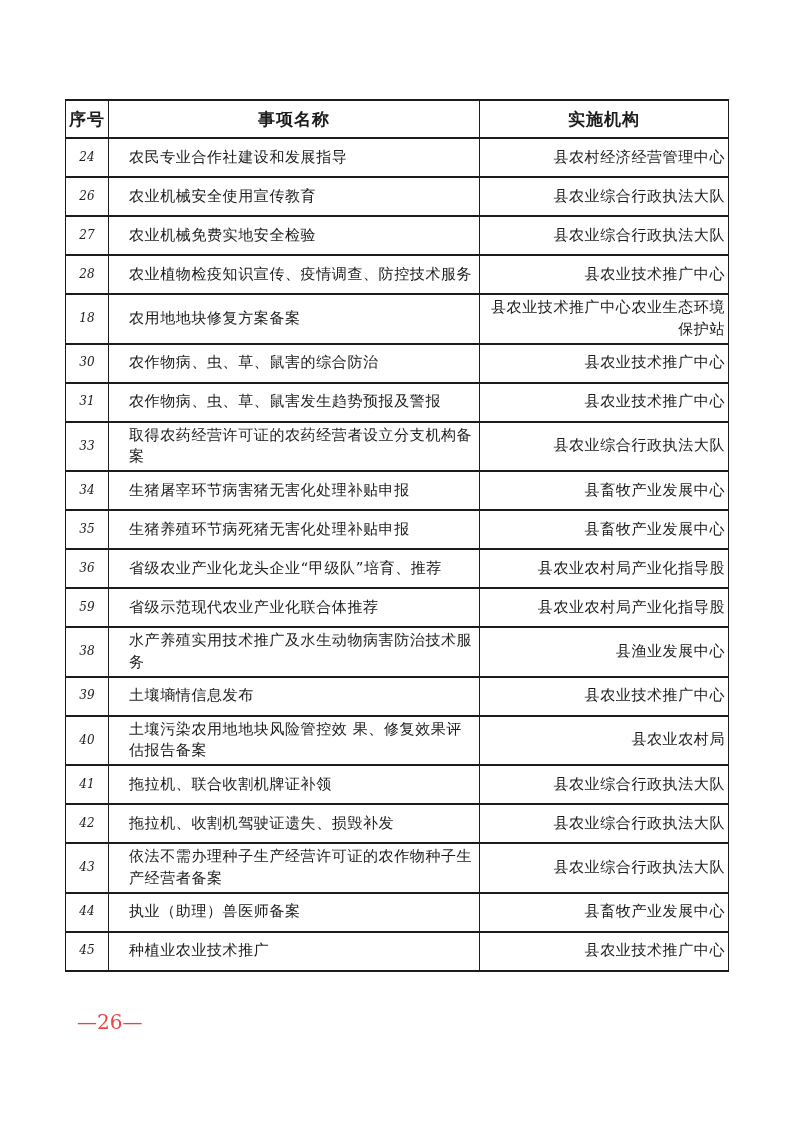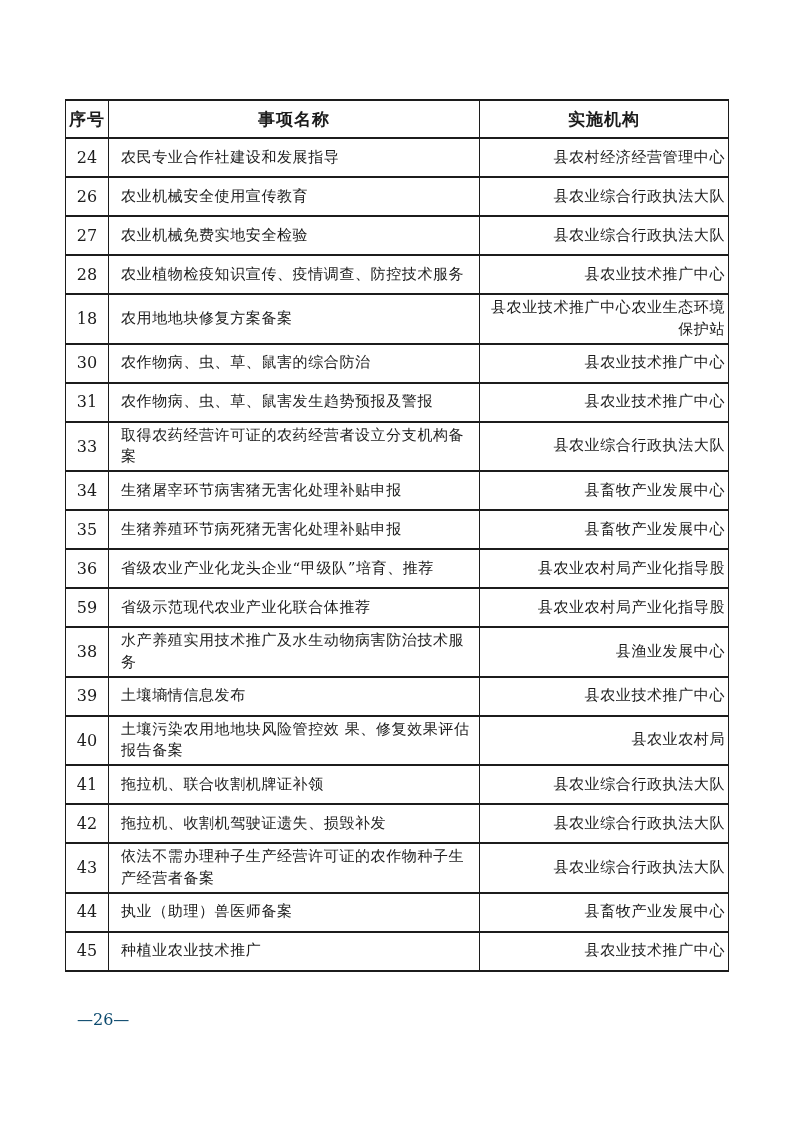--- a/index.html
+++ b/index.html
@@ -40,38 +40,39 @@
   .doc-table th {
     height: 32px;
     font-size: 17px;
     font-weight: bold;
     text-align: center;
     letter-spacing: 1px;
   }
   .doc-table td { height: 33px; }
   .doc-table td.cell-no {
     text-align: center;
-    font-size: 16px;
+    font-size: 12px;
     letter-spacing: 0;
+    font-style: italic;
   }
   .doc-table td.cell-item {
     text-align: left;
-    padding-left: 12px;
+    padding-left: 20px;
     padding-right: 2px;
   }
   .doc-table td.cell-agency {
     text-align: right;
   }
   .page-number {
     position: absolute;
     left: 77px;
     top: 1010px;
-    font-size: 16px;
+    font-size: 20px;
     letter-spacing: 0;
-    color: #0c4a6e;
+    color: #ef4444;
   }
 </style>
 </head>
 <body>
 
 <table class="doc-table">
   <colgroup>
     <col class="col-no">
     <col class="col-item">
     <col class="col-agency">

